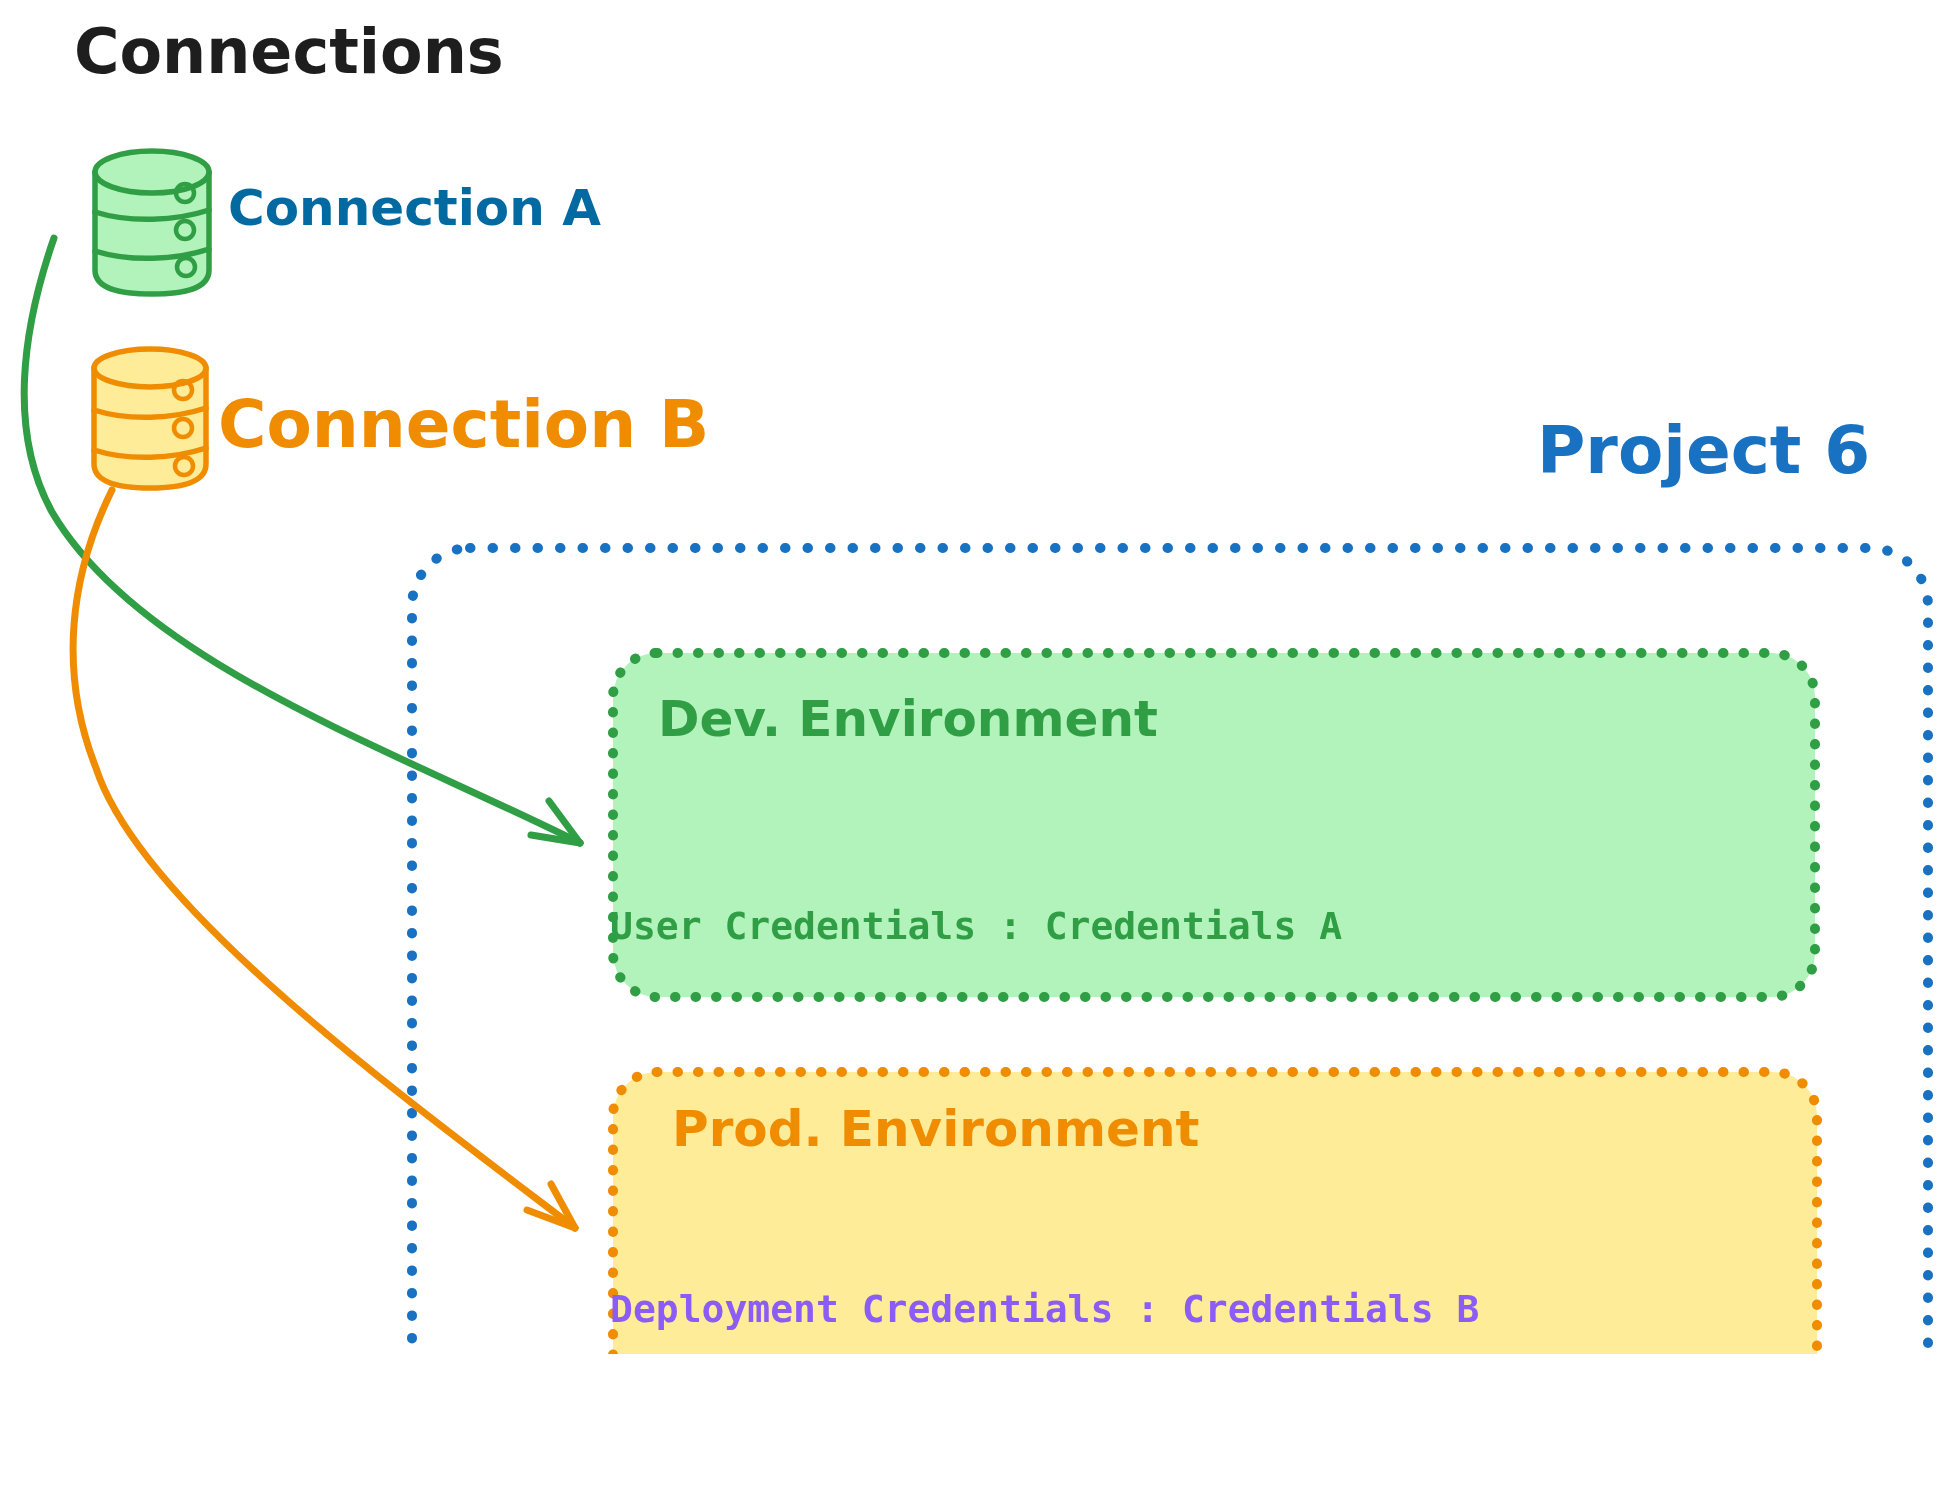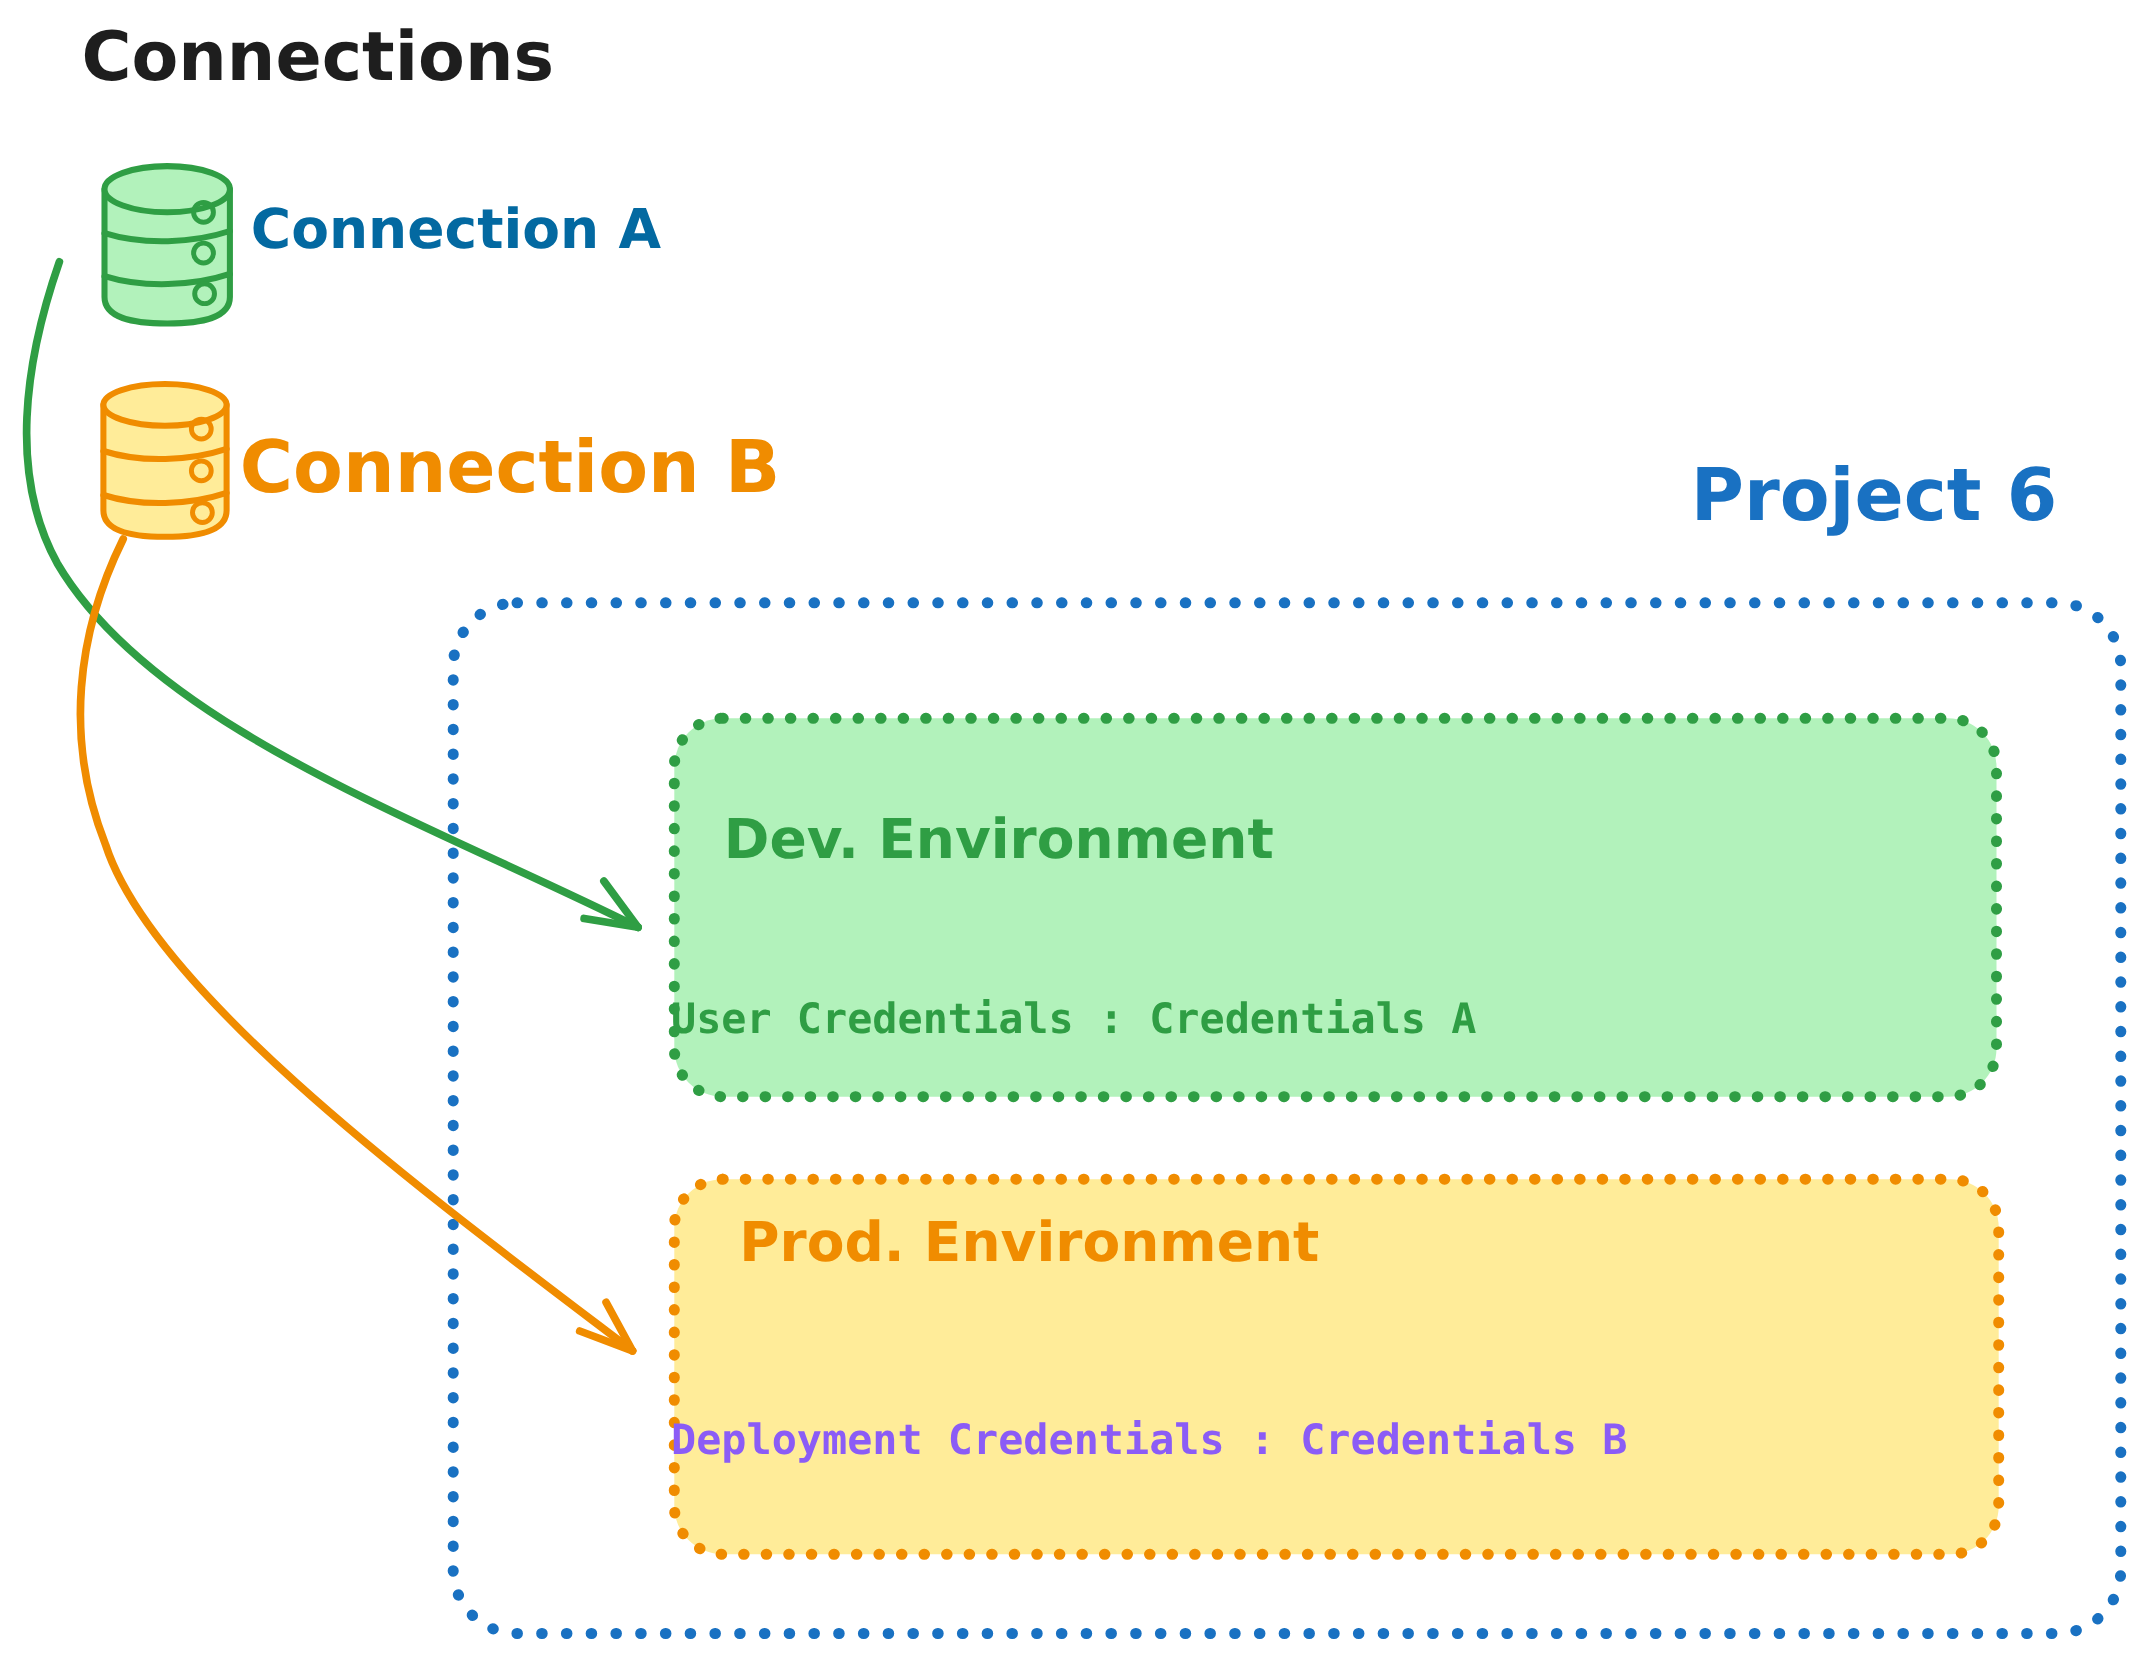--- a/index.html
+++ b/index.html
@@ -1,29 +1,29 @@
 <!DOCTYPE html>
 <html><head>
 <meta charset="utf-8">
 <style>
   html,body{margin:0;padding:0;background:#ffffff;}
   .canvas{
     position:relative;
-    width:1948px;height:1506px;
+    width:1948px;height:1354px;
     background:#ffffff;
     font-family:"DejaVu Sans", sans-serif;
     overflow:hidden;
   }
   .shapes{position:absolute;left:0;top:0;}
   .txt{position:absolute;white-space:nowrap;line-height:1.15;}
   .t-connections{left:74px;top:16px;font-size:62px;font-weight:600;color:#1e1e1e;}
   .t-conn-a{left:228px;top:180px;font-size:50px;font-weight:600;color:#0369a1;}
   .t-conn-b{left:218px;top:387px;font-size:66px;font-weight:600;color:#f08c00;}
   .t-project{left:1537px;top:413px;font-size:66px;font-weight:600;color:#1971c2;}
-  .t-dev{left:658px;top:691px;font-size:50px;font-weight:600;color:#2f9e44;margin-top:44px;}
+  .t-dev{left:658px;top:691px;font-size:50px;font-weight:600;color:#2f9e44;}
   .t-prod{left:672px;top:1101px;font-size:50px;font-weight:600;color:#f08c00;}
   .t-creds{
     left:610px;width:1150px;text-align:left;
     font-family:"DejaVu Sans Mono", monospace;
     font-size:38px;font-weight:600;
   }
   .t-creds-dev{top:905px;color:#2f9e44;}
   .t-creds-prod{top:1288px;color:#8b5cf6;}
 </style>
 </head>

